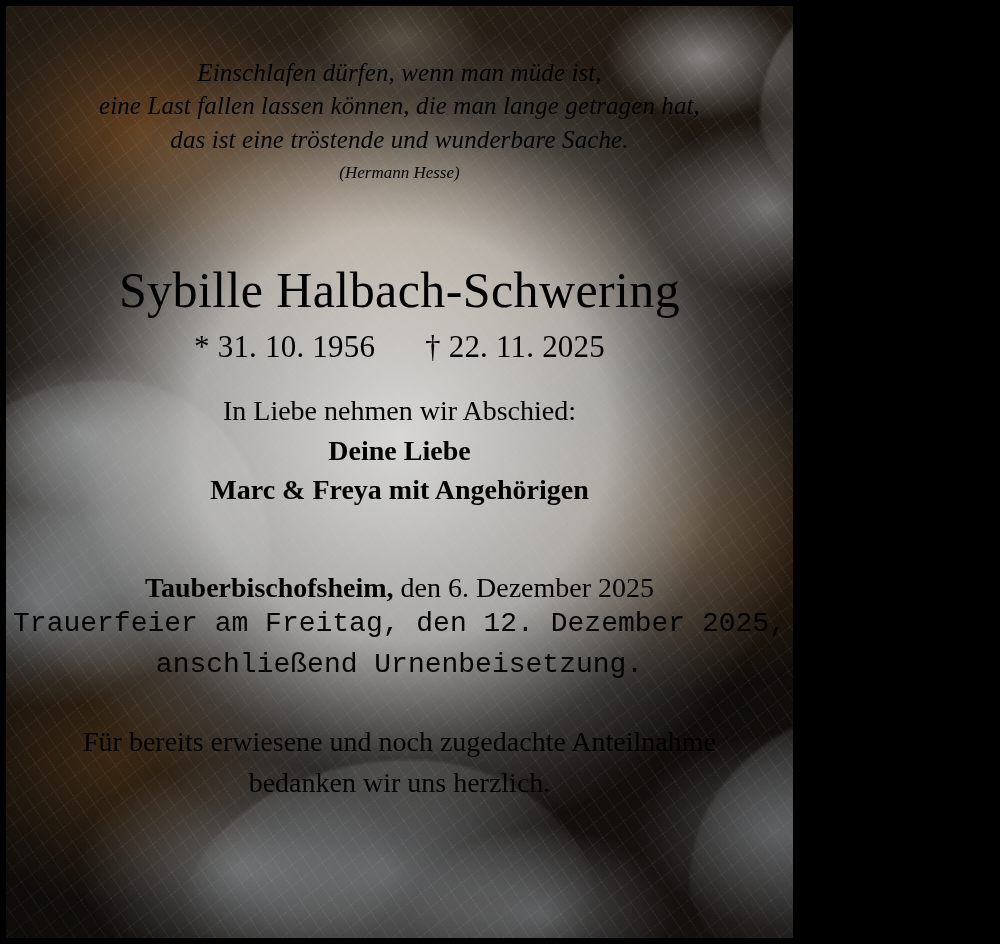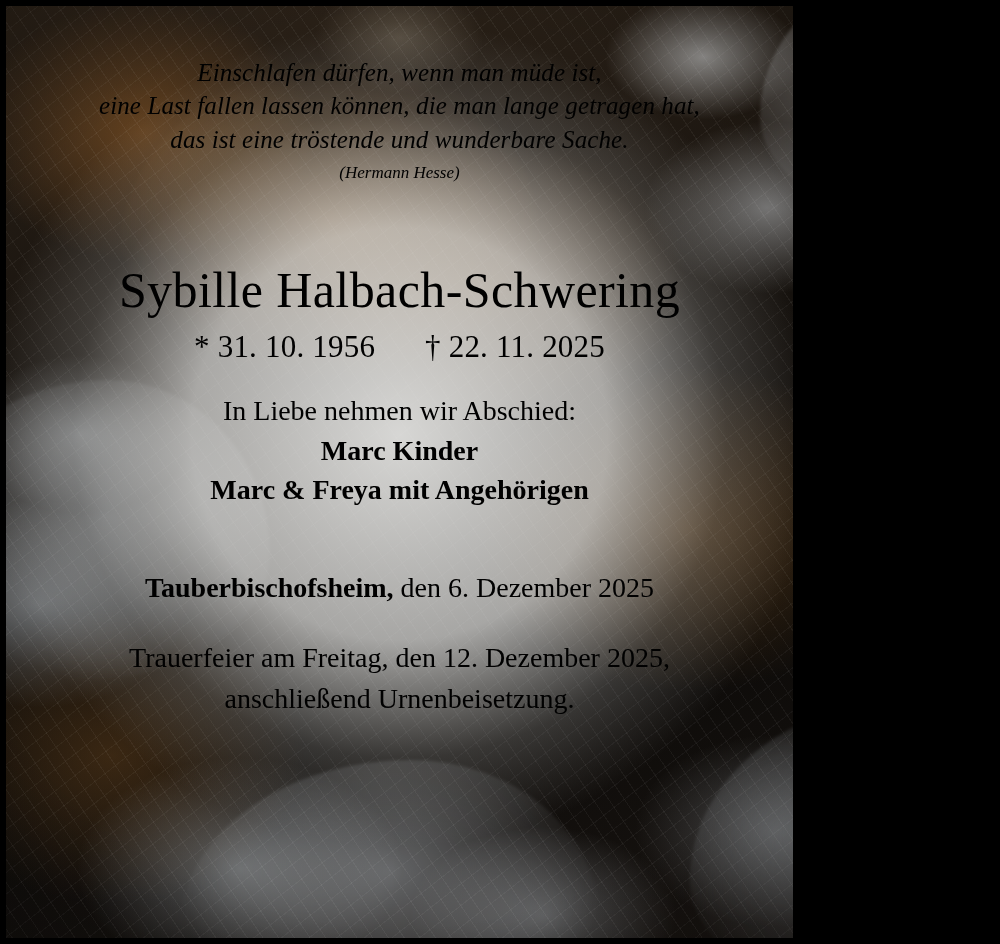--- a/index.html
+++ b/index.html
@@ -130,22 +130,22 @@
   .farewell .strong { font-weight: bold; }
 
   .place-line {
     font-size: 28px;
     margin-top: 62px;
   }
   .place-line .city { font-weight: bold; }
 
   .ceremony {
     font-size: 28px;
-    margin-top: 34px;
     line-height: 1.46;
+    font-family: Liberation Mono, monospace;
   }
 
   .thanks {
     font-size: 28px;
     margin-top: 36px;
     line-height: 1.46;
   }
 
   .block-line { display: block; white-space: nowrap; }
 </style>
@@ -184,30 +184,34 @@
     <div class="dates">
       <span>*</span>
       <span>31. 10. 1956</span>
       <span class="gap"></span>
       <span>†</span>
       <span>22. 11. 2025</span>
     </div>
 
     <div class="farewell">
       <span class="block-line">In Liebe nehmen wir Abschied:</span>
-      <span class="block-line strong">Marc Kinder</span>
+      <span class="block-line strong">Deine Liebe</span>
       <span class="block-line strong">Marc &amp; Freya mit Angehörigen</span>
     </div>
 
     <div class="place-line">
       <span class="city">Tauberbischofsheim,</span><span> den 6. Dezember 2025</span>
     </div>
 
     <div class="ceremony">
       <span class="block-line">Trauerfeier am Freitag, den 12. Dezember 2025,</span>
       <span class="block-line">anschließend Urnenbeisetzung.</span>
     </div>
 
+    <div class="thanks">
+      <span class="block-line">Für bereits erwiesene und noch zugedachte Anteilnahme</span>
+      <span class="block-line">bedanken wir uns herzlich.</span>
+    </div>
 
   </div>
 
   <div class="frame"></div>
 </div>
 
 </body></html>

